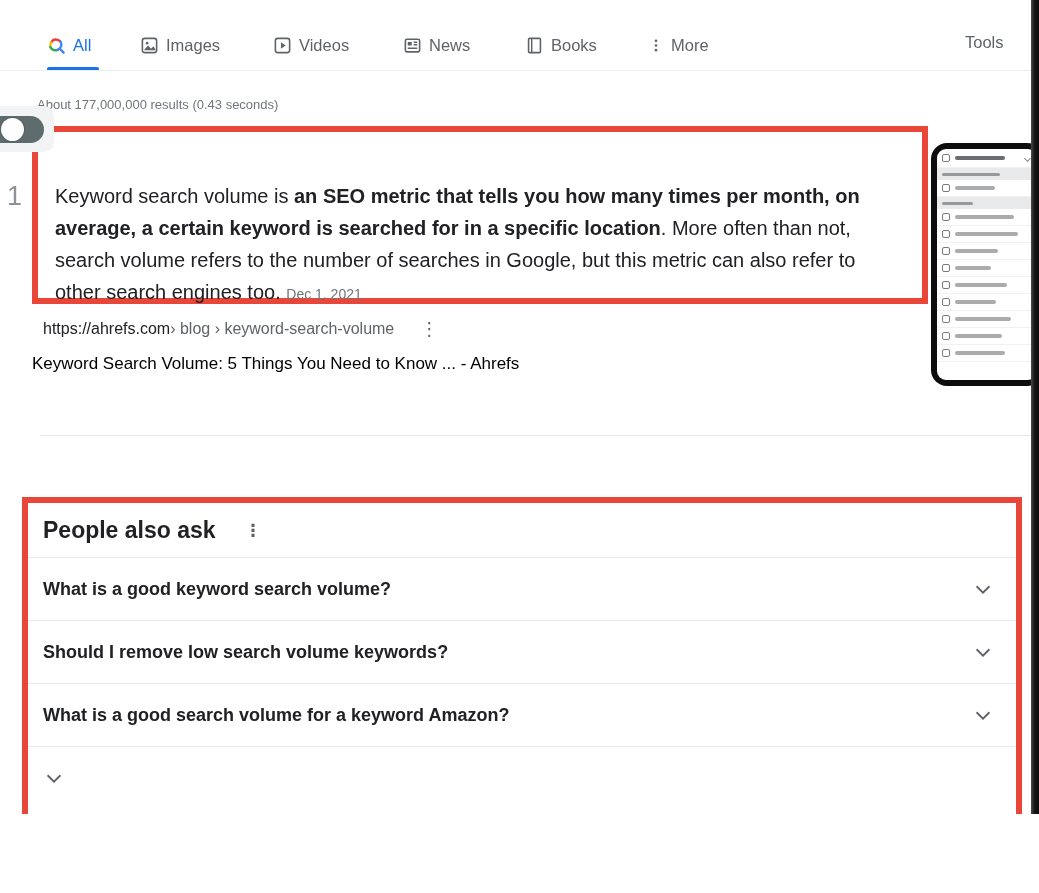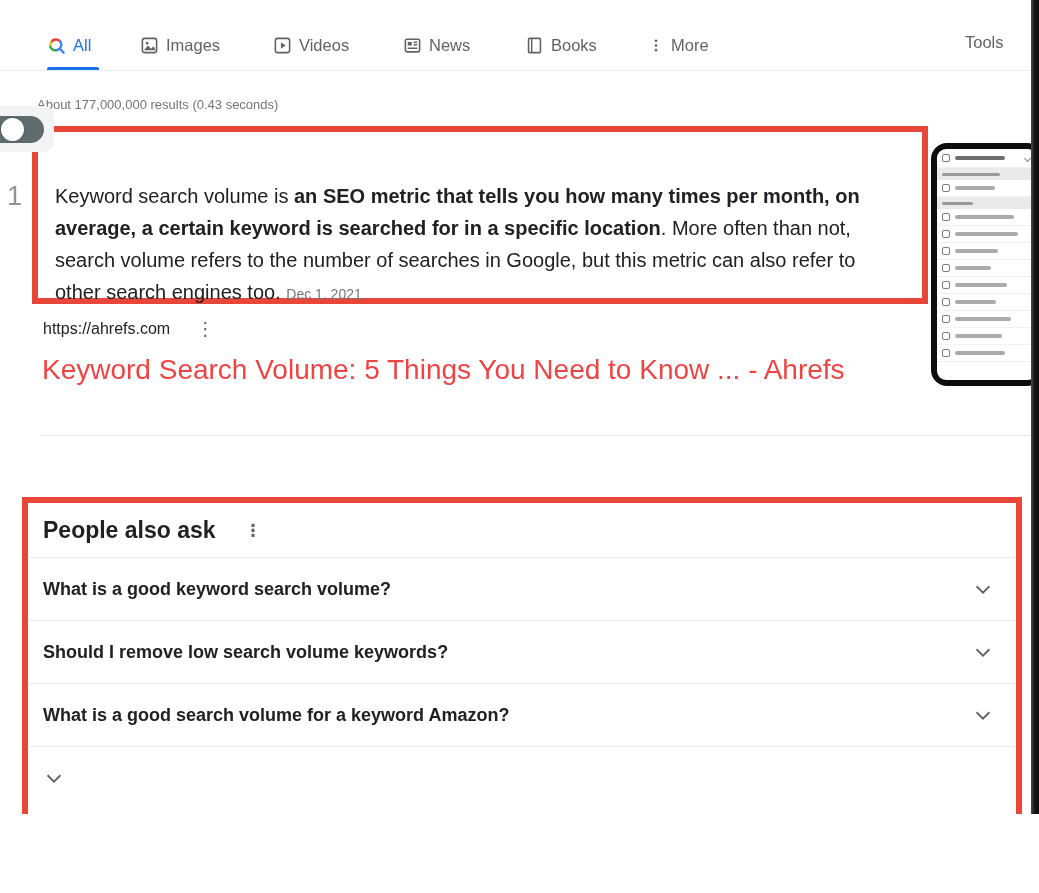--- a/index.html
+++ b/index.html
@@ -47,21 +47,21 @@
             transform:rotate(45deg); margin-left:auto; margin-right:2px; flex:none; }
   .t-section { height:12px; background:#e9eaeb; display:flex; align-items:center; padding:0 5px; }
   .t-section .t-bar { height:3px; background:#97999b; }
 
   
   .result-url-row { position:absolute; top:320px; left:43px; display:flex; align-items:center; font-size:16px; }
   .url-domain { color:#202124; }
   .url-path { color:#5f6368; }
   .kebab { color:#5f6368; font-size:18px; letter-spacing:0; line-height:1; cursor:pointer; user-select:none; }
   .result-url-row .kebab { margin-left:26px; }
-  .result-title { position:absolute; top:354px; left:42px; font-size:28px; color:#ef4444; cursor:pointer; white-space:nowrap; }
+  .result-title { position:absolute; top:354px; left:32px; font-size:17px; color:#000000; cursor:pointer; white-space:nowrap; }
 
   .mid-divider { position:absolute; top:435px; left:40px; width:990px; height:1px; background:#e8e8e8; }
 
   
   .paa-box { position:absolute; top:497px; left:22px; width:1000px; height:381px;
              border:6px solid #e9463a; background:#fff;font-weight:bold; }
   .paa-header { height:54px; display:flex; align-items:center; padding-left:15px; }
   .paa-title { font-size:23px; color:#202124; }
   .paa-header .kebab { margin-left:29px; font-size:17px; }
   .paa-row { height:63px; display:flex; align-items:center; justify-content:space-between;
@@ -219,20 +219,21 @@
       </div>
       <div class="t-row">
         <span class="t-check"></span>
         <span class="t-bar" style="width:56%"></span>
       </div>
     </div>
   </div>
 
   <div class="result-url-row">
     <span class="url-domain">https://ahrefs.com</span>
+      <span class="url-path"> › blog › keyword-search-volume</span>
     <span class="kebab">⋮</span>
   </div>
   <a class="result-title">Keyword Search Volume: 5 Things You Need to Know ... - Ahrefs</a>
 
   <div class="mid-divider"></div>
 
   <div class="paa-box">
     <div class="paa-header">
       <span class="paa-title">People also ask</span>
       <span class="kebab">⋮</span>

